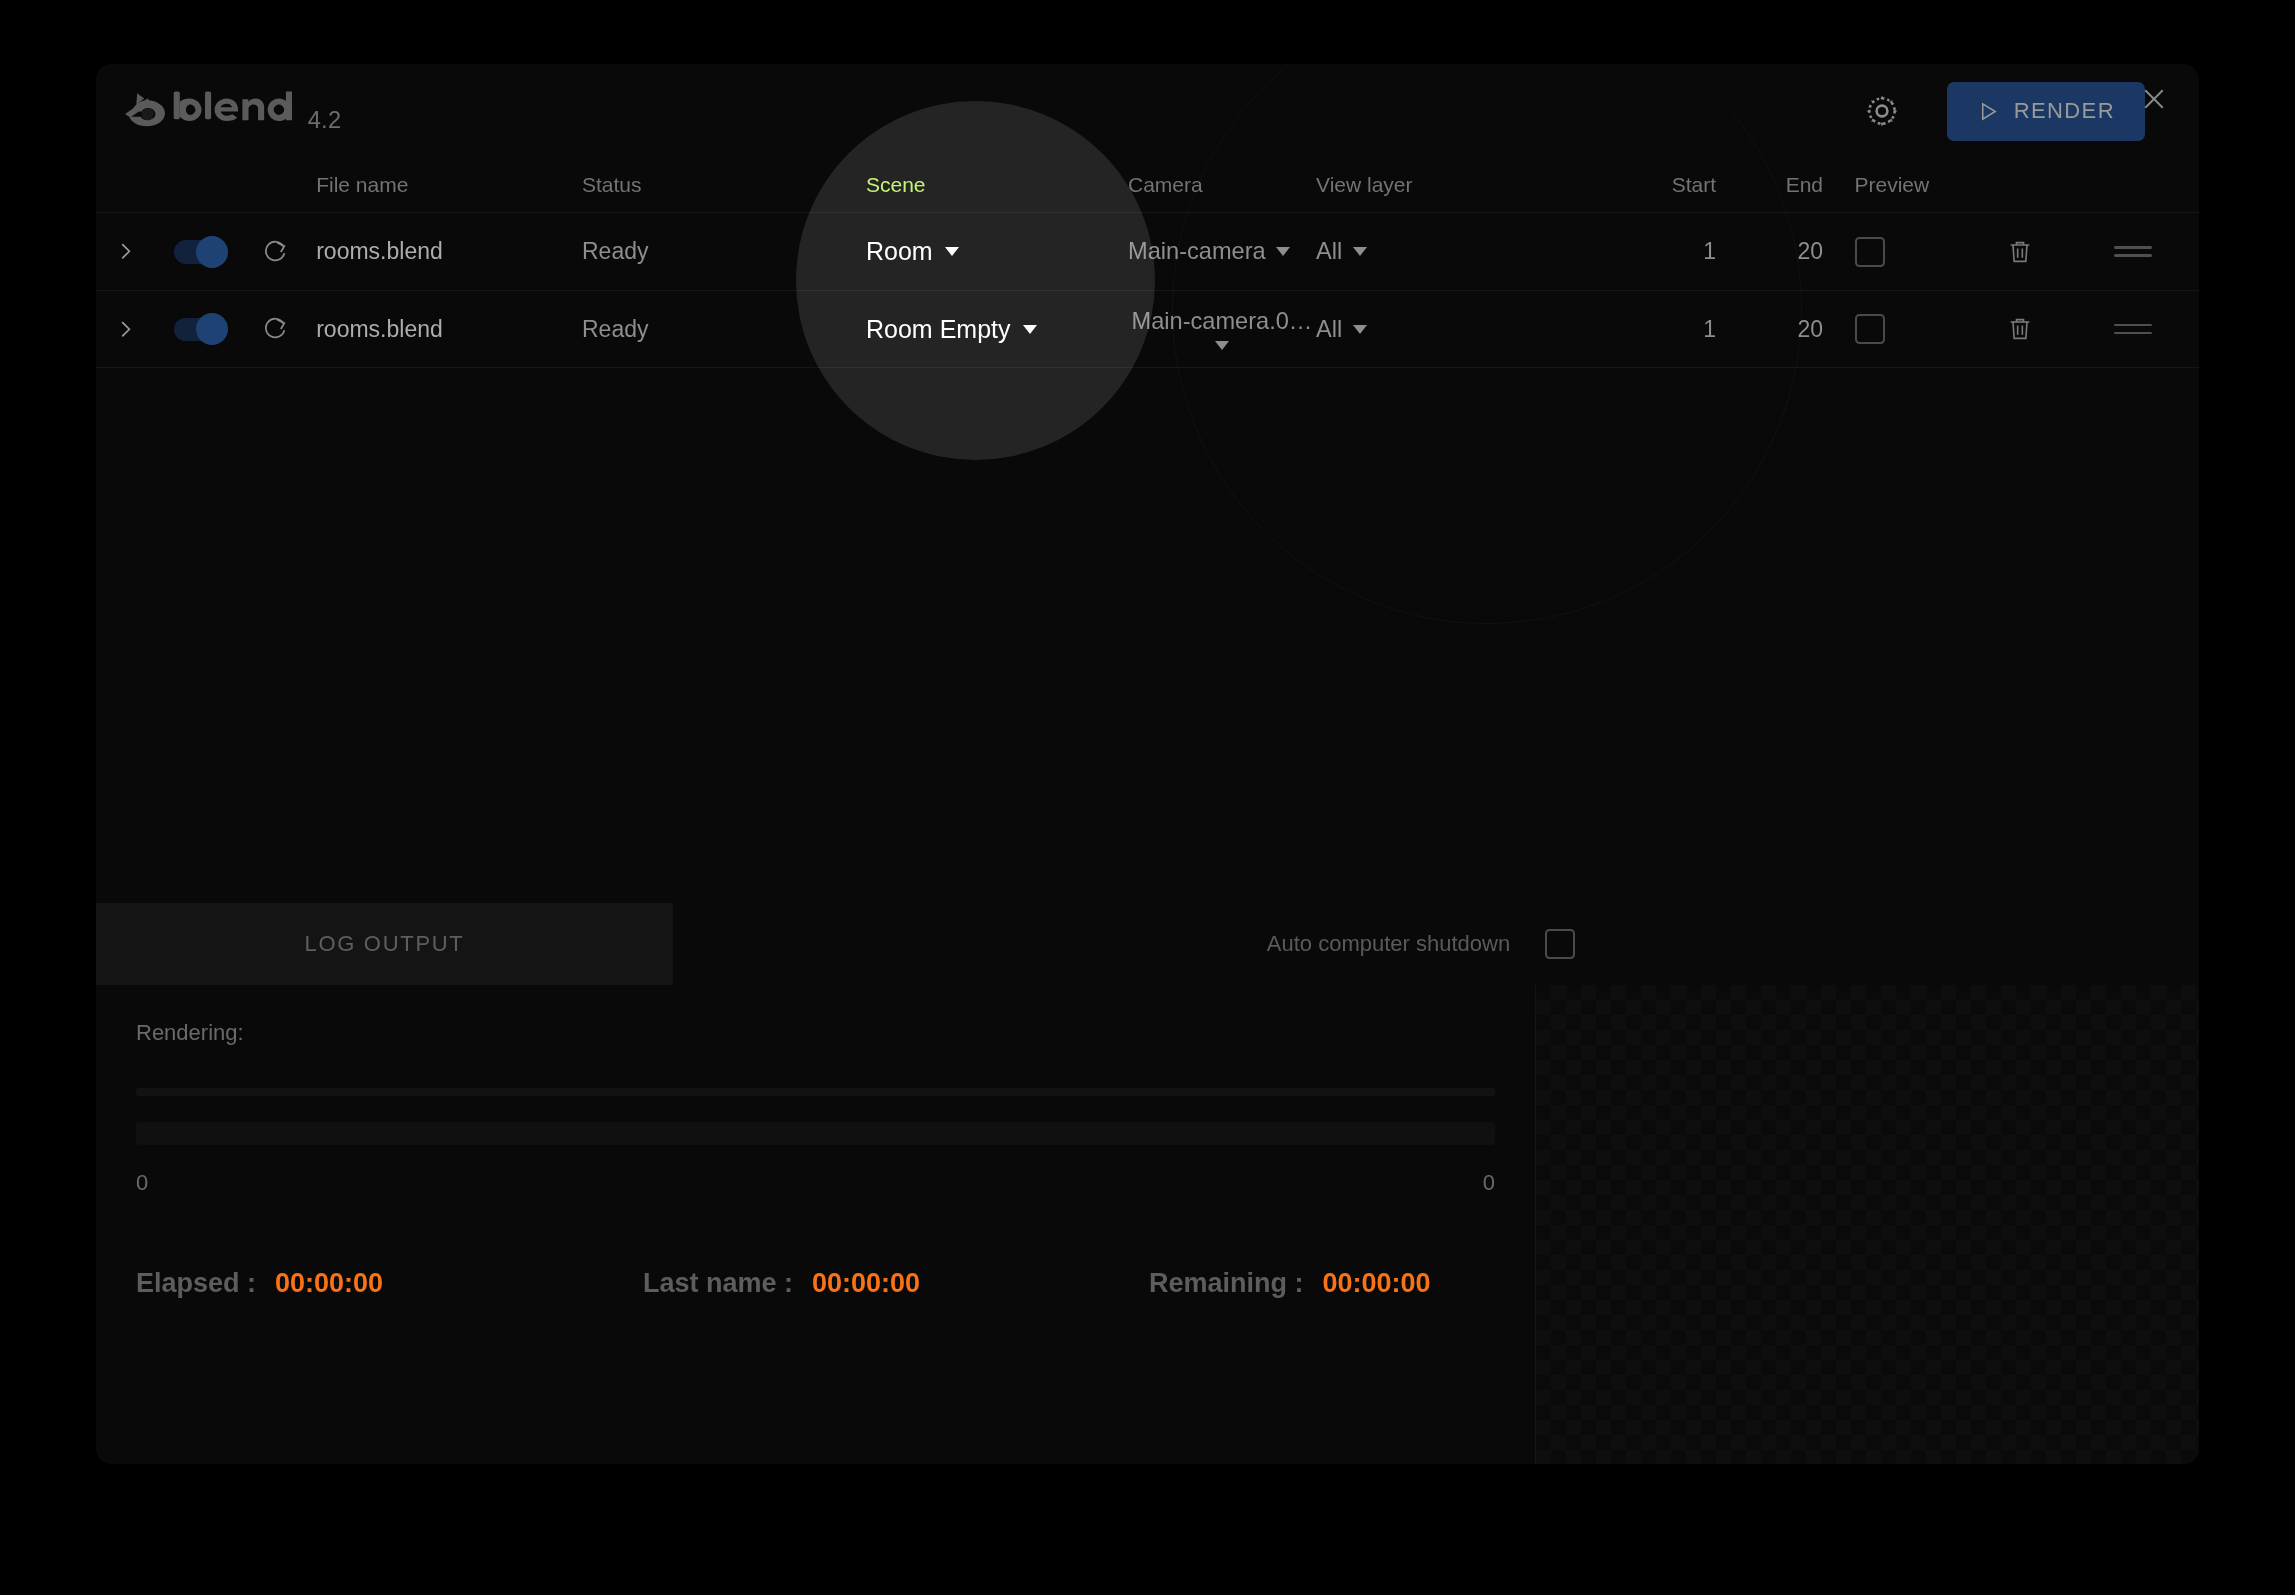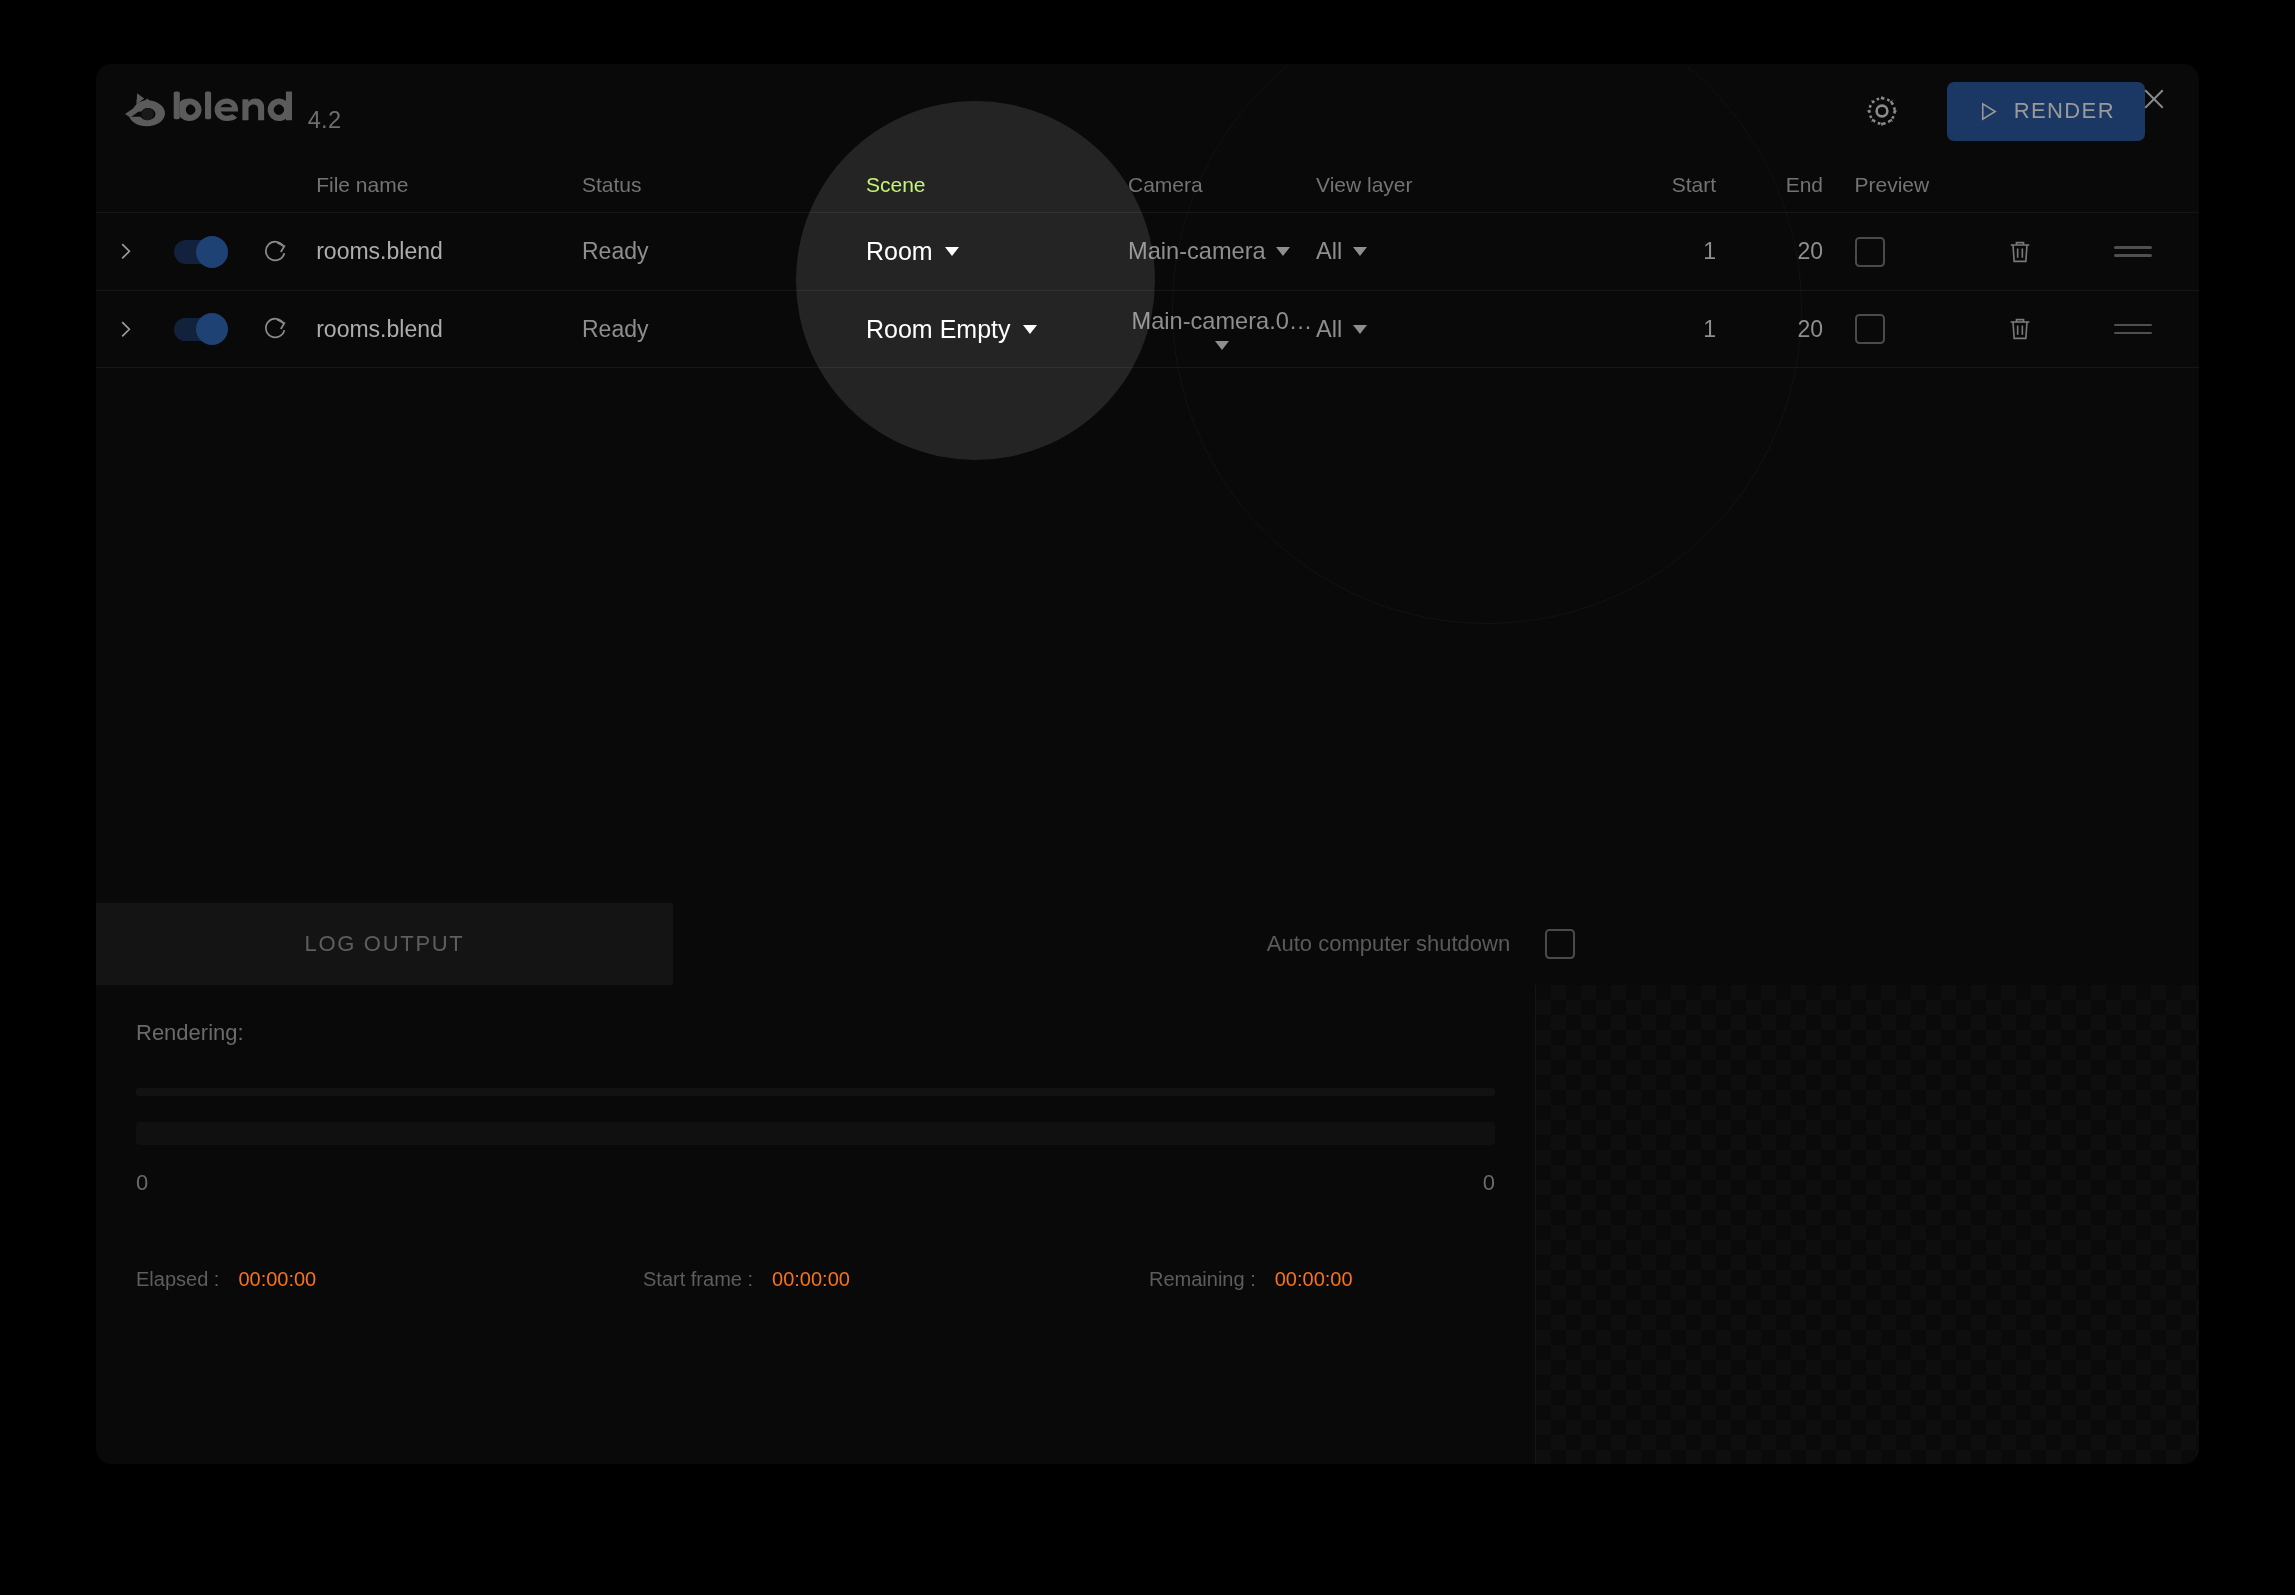--- a/index.html
+++ b/index.html
@@ -242,21 +242,22 @@
     border-radius: 3.5px;
   }
   .frame-counts {
     display: flex; justify-content: space-between;
     margin-top: 24.5px;
     font-size: 22px; color: #6a6a6a;
   }
   .timers {
     display: flex;
     margin-top: 72px;
-    font-size: 20px;
+    font-size: 27px;
+    font-weight: bold;
   }
   .timer { display: flex; gap: 19px; }
   .timer .lbl { color: #5d5d5d; }
   .timer .val { color: #f97316; }
   .t1 { width: 507px; }
   .t2 { width: 506px; }
 
   .preview-pane {
     flex: 1;
     background-color: #0a0a0a;
@@ -497,21 +498,21 @@
       <div class="frame-counts">
         <span>0</span>
         <span>0</span>
       </div>
       <div class="timers">
         <div class="timer t1">
           <span class="lbl">Elapsed :</span>
           <span class="val">00:00:00</span>
         </div>
         <div class="timer t2">
-          <span class="lbl">Start frame :</span>
+          <span class="lbl">Last name :</span>
           <span class="val">00:00:00</span>
         </div>
         <div class="timer">
           <span class="lbl">Remaining :</span>
           <span class="val">00:00:00</span>
         </div>
       </div>
 
     </div>
     <div class="preview-pane"></div>

